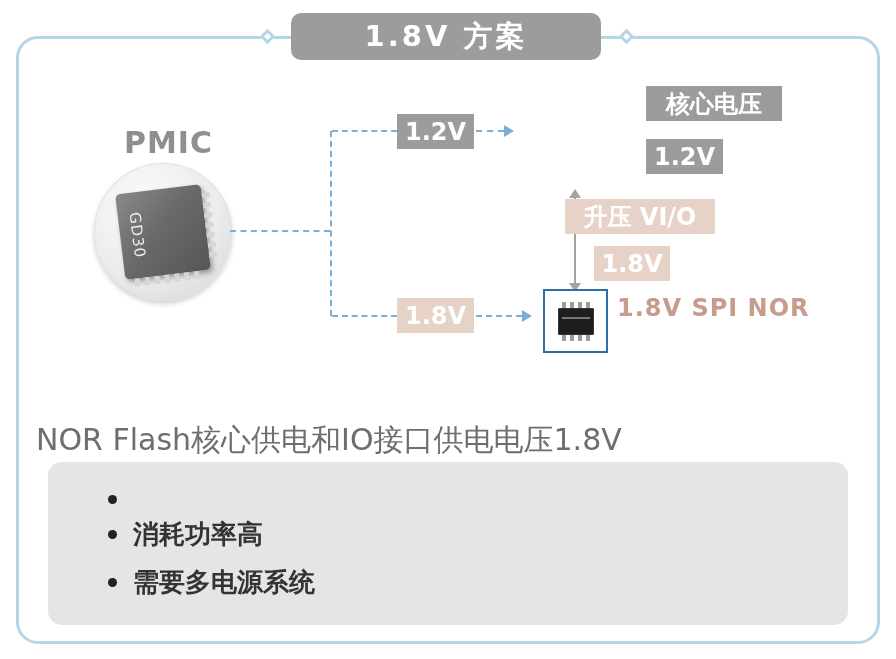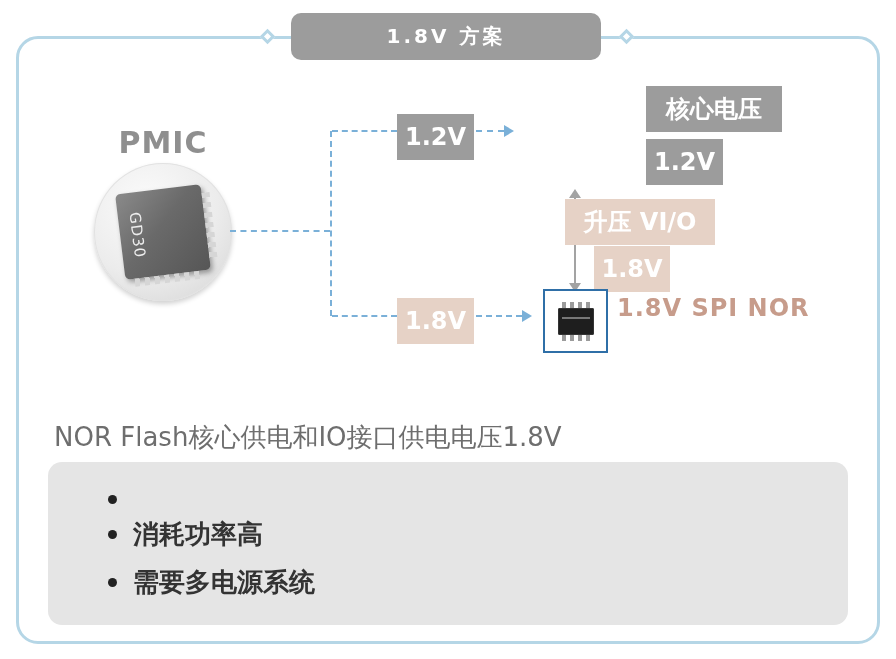--- a/index.html
+++ b/index.html
@@ -7,29 +7,29 @@
     font-family:"DejaVu Sans","Liberation Sans",sans-serif; }
   .stage { position:absolute; left:0; top:0; width:896px; height:659px; overflow:hidden; }
 
   
   .frame { position:absolute; left:16px; top:36px; width:864px; height:608px;
     border:3px solid var(--frame-blue,#b5d6e6); border-radius:22px; }
 
   
   .title-pill { position:absolute; left:291px; top:13px; width:310px; height:47px;
     background:var(--gray-box,#9c9c9c); border-radius:10px; color:#fff;
-    font-size:20px; font-weight:bold; letter-spacing:3px;
+    font-size:29px; font-weight:bold; letter-spacing:3px;
     display:flex; align-items:center; justify-content:center; }
   .diamond { position:absolute; width:11px; height:11px; background:#fff;
     border:3px solid var(--frame-blue,#b5d6e6); transform:rotate(45deg); }
   .diamond-left  { left:262px; top:31px; }
   .diamond-right { left:621px; top:31px; }
 
   
-  .pmic-label { position:absolute; left:113px; top:125px; width:100px; text-align:center;
+  .pmic-label { position:absolute; left:113px; top:125px; width:100px; text-align:right;
     font-size:30px; color:#8f8f8f; font-weight:600; letter-spacing:1px; }
   .pmic-circle { position:absolute; left:94px; top:163px; width:138px; height:138px;
     border-radius:50%;
     background:radial-gradient(circle at 38% 30%, #fbfbfb, #ececec 55%, #d3d3d3);
     box-shadow:0 3px 5px rgba(0,0,0,.18), inset 0 0 0 1px #e2e2e2;
     display:flex; align-items:center; justify-content:center; overflow:hidden; }
   .pmic-chip { width:86px; height:86px; border-radius:5px; position:relative;
     background:linear-gradient(135deg,#8a8a8a 0%,#6a6a6a 45%,#565656 100%);
     transform:rotate(-7deg); box-shadow:2px 3px 5px rgba(0,0,0,.35); }
   .pmic-chip::after { content:""; position:absolute; right:-8px; top:9px; width:8px; height:68px;
@@ -48,21 +48,21 @@
   .dash-to-v18 { left:332px; top:315px; width:65px; }
   .dash-v12-soc { left:476px; top:130px; width:28px; }
   .dash-v18-nor { left:476px; top:315px; width:46px; }
   .arrowhead { position:absolute; width:0; height:0;
     border-top:6px solid transparent; border-bottom:6px solid transparent;
     border-left:10px solid var(--dash-blue,#7ab0d8); }
   .ah-soc { left:504px; top:125px; }
   .ah-nor { left:522px; top:310px; }
 
   
-  .tag { position:absolute; height:46px; color:#fff; font-size:24px; font-weight:600;
+  .tag { position:absolute; height:35px; color:#fff; font-size:24px; font-weight:600;
     display:flex; align-items:center; justify-content:center; }
   .tag-gray { background:var(--gray-box,#9c9c9c); }
   .tag-tan  { background:var(--tan-box,#e6d2c6); }
   .tag-v12      { left:397px; top:114px; width:77px; }
   .tag-v18      { left:397px; top:298px; width:77px; }
   .tag-core     { left:646px; top:86px;  width:136px; }
   .tag-core-val { left:646px; top:139px; width:77px; }
   .tag-boost    { left:565px; top:199px; width:150px; }
   .tag-boost-val{ left:594px; top:246px; width:76px; }
 
@@ -88,21 +88,21 @@
     box-shadow:inset 0 0 0 1px #343434; }
   .nor-chip::before { content:""; position:absolute; top:-6px; left:4px; width:28px; height:6px;
     background:repeating-linear-gradient(to right,#9b9b9b 0 4px,transparent 4px 8px); }
   .nor-chip::after { content:""; position:absolute; bottom:-6px; left:4px; width:28px; height:6px;
     background:repeating-linear-gradient(to right,#9b9b9b 0 4px,transparent 4px 8px); }
   .nor-chip-mark { position:absolute; left:4px; top:9px; width:28px; height:2px; background:#777; }
   .nor-label { position:absolute; left:617px; top:294px; font-size:24px; font-weight:bold;
     color:var(--tan-text,#c79c8b); letter-spacing:1px; }
 
   
-  .caption { position:absolute; left:54px; top:420px; font-size:26px; color:#6e6e6e; }
+  .caption { position:absolute; left:36px; top:420px; font-size:30px; color:#6e6e6e; }
   .notes-box { position:absolute; left:48px; top:462px; width:800px; height:163px;
     background:var(--note-bg,#e5e5e5); border-radius:14px; padding:20px 30px 0 60px; }
   .notes-list { list-style:none; }
   .note-item { display:flex; align-items:flex-start; margin-bottom:13px;
     font-size:26px; font-weight:600; color:#333; }
   .bullet-dot { width:9px; height:9px; border-radius:50%; background:#222;
     margin:13px 16px 0 0; flex:none; }
 </style>
 </head>
 <body>

